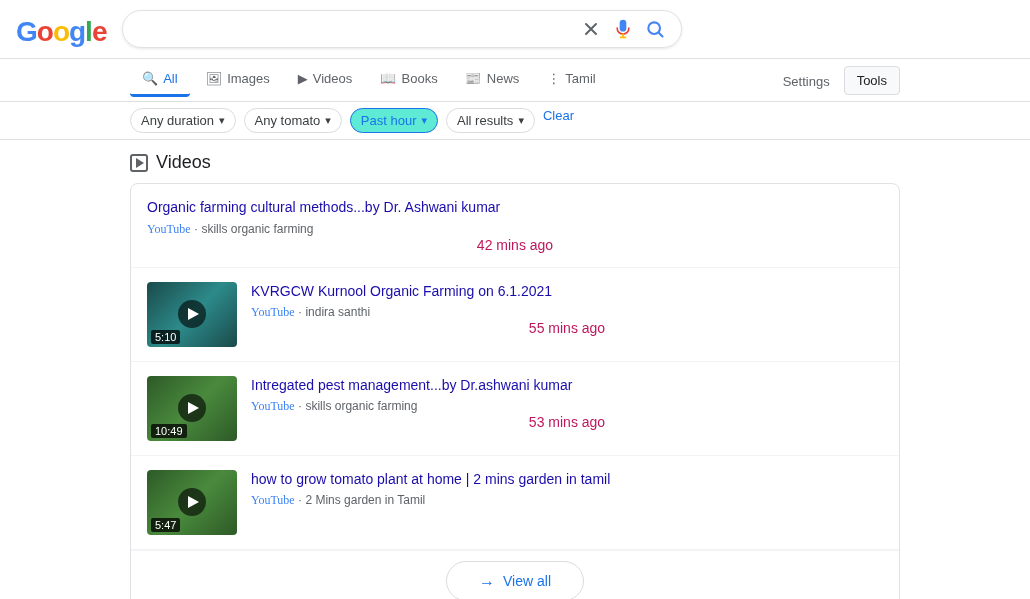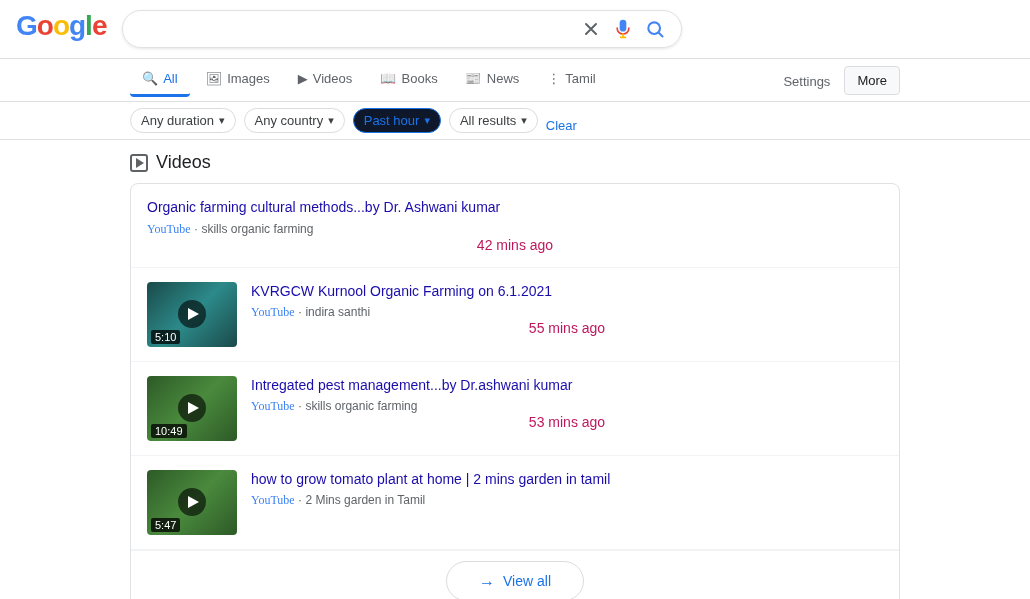--- a/index.html
+++ b/index.html
@@ -1,21 +1,21 @@
 <!DOCTYPE html>
 <html><head>
   <meta charset="utf-8">
   <style>
     * { margin: 0; padding: 0; box-sizing: border-box; }
     body { font-family: Arial, sans-serif; background: #fff; font-size: 14px; color: #202124; }
 
     
     #header {
       display: flex;
-      align-items: flex-start;
+      align-items: flex-end;
       padding: 10px 16px;
       border-bottom: 1px solid #e0e0e0;
       gap: 16px;
     }
     #logo {
       font-size: 28px;
       font-weight: bold;
       letter-spacing: -1px;
       text-decoration: none;
       flex-shrink: 0;
@@ -103,39 +103,39 @@
       color: #202124;
       border: 1px solid #dadce0;
       border-radius: 4px;
       background: #f8f9fa;
       cursor: pointer;
     }
 
     
     #filter-bar {
       display: flex;
-      align-items: flex-end;
+      align-items: flex-start;
       padding: 6px 130px;
       gap: 8px;
       border-bottom: 1px solid #e0e0e0;
     }
     .filter-btn {
       display: flex;
       align-items: center;
       gap: 3px;
       padding: 4px 10px;
       border: 1px solid #dadce0;
       border-radius: 20px;
       background: #fff;
       font-size: 13px;
       color: #3c4043;
       cursor: pointer;
     }
     .filter-active {
-      background: #0f172a;
+      background: #5eead4;
       border-color: #1a73e8;
       color: #1a73e8;
     }
     .chevron { font-size: 11px; margin-left: 2px; }
     .clear-link {
       font-size: 13px;
       color: #1a73e8;
       cursor: pointer;
     }
 
@@ -333,31 +333,31 @@
     <span class="nav-tab-icon">📰</span>
     <span>News</span>
   </a>
   <a class="nav-tab">
     <span class="nav-tab-icon">⋮</span>
     <span>Tamil</span>
   </a>
 
   <div id="nav-right">
     <span class="settings-link">Settings</span>
-    <button class="tools-btn">More</button>
+    <button class="tools-btn">Tools</button>
   </div>
 </div>
 
 <div id="filter-bar">
   <button class="filter-btn">
     <span>Any duration</span>
     <span class="chevron">▾</span>
   </button>
   <button class="filter-btn">
-    <span>Any country</span>
+    <span>Any tomato</span>
     <span class="chevron">▾</span>
   </button>
   <button class="filter-btn filter-active">
     <span>Past hour</span>
     <span class="chevron">▾</span>
   </button>
   <button class="filter-btn">
     <span>All results</span>
     <span class="chevron">▾</span>
   </button>

